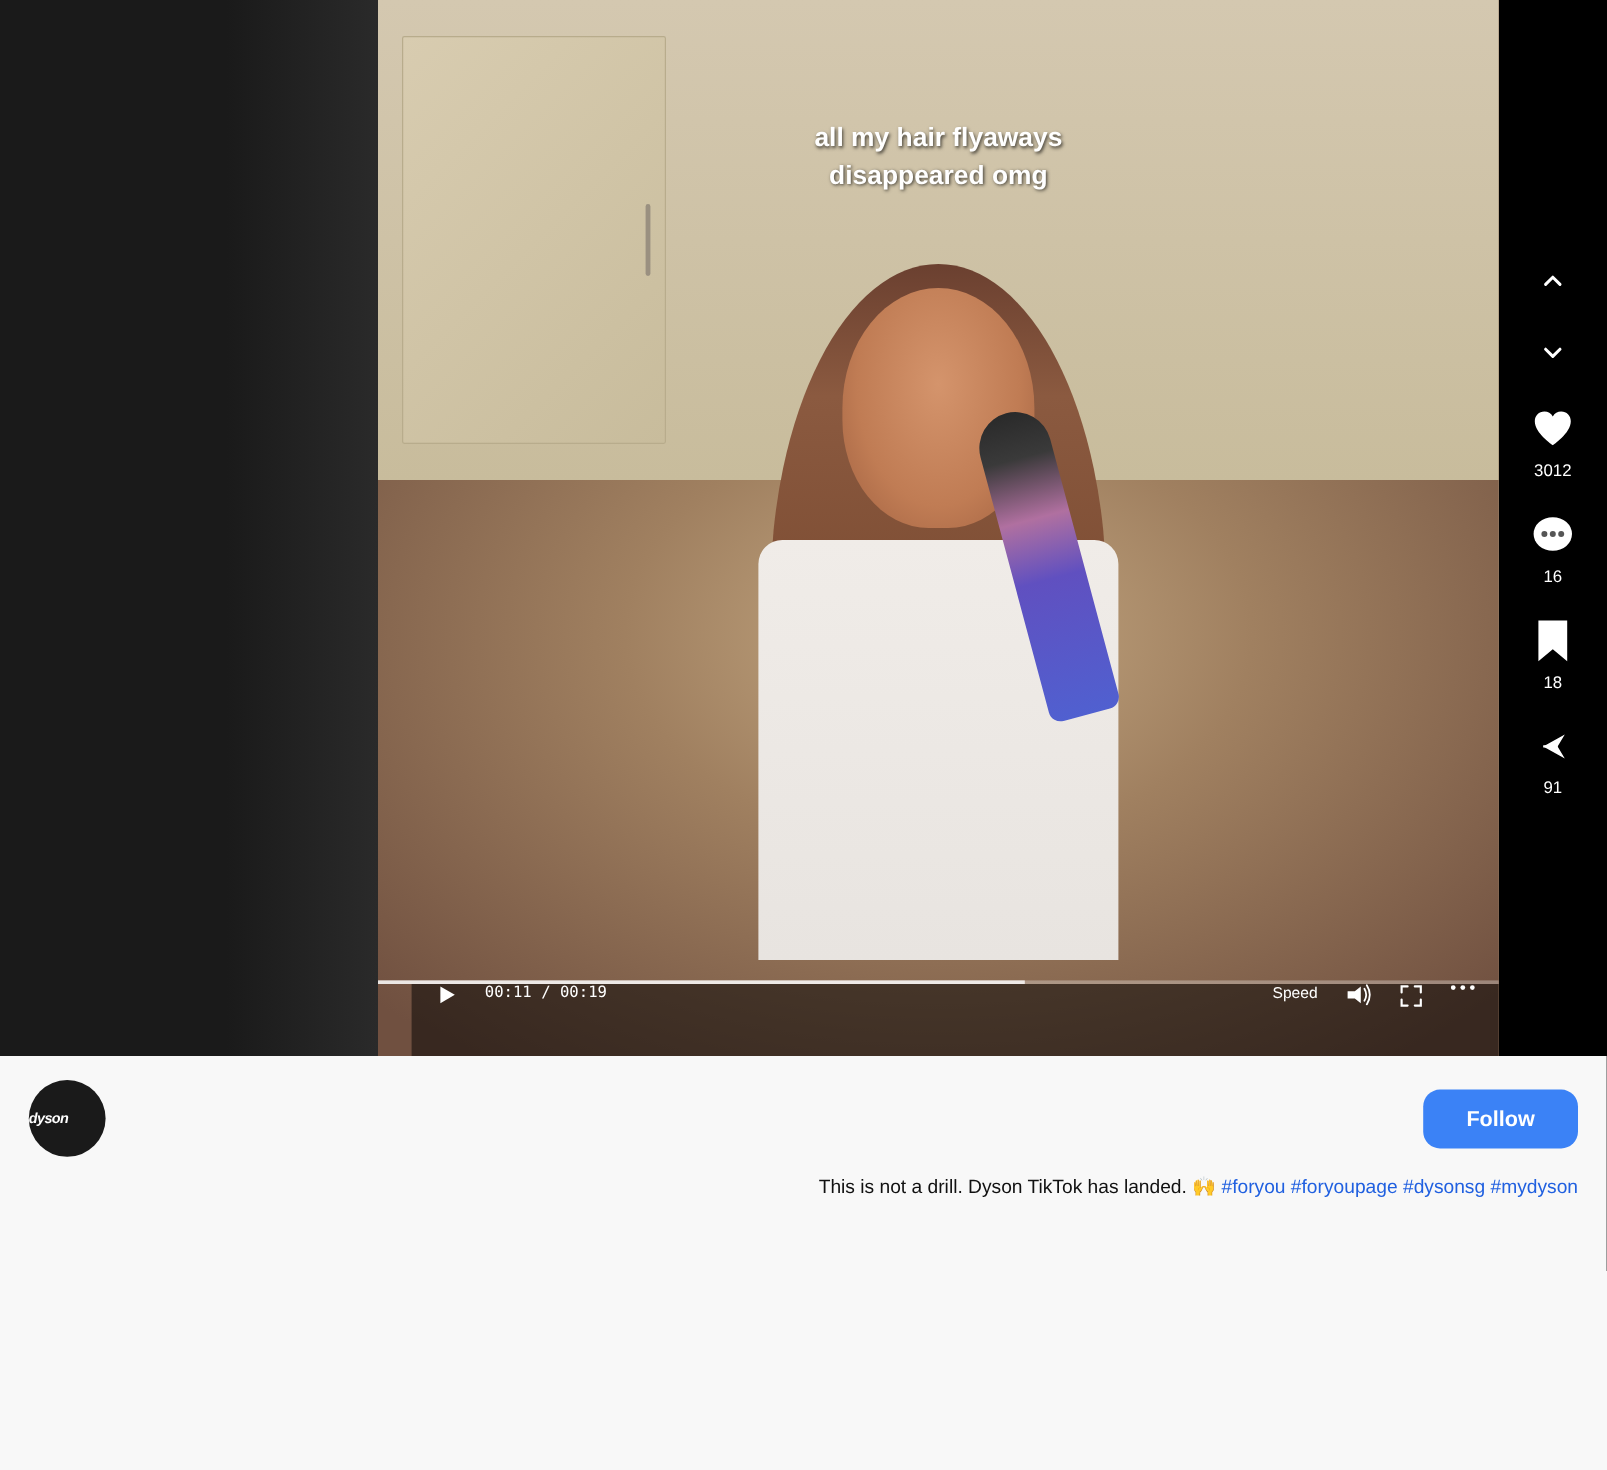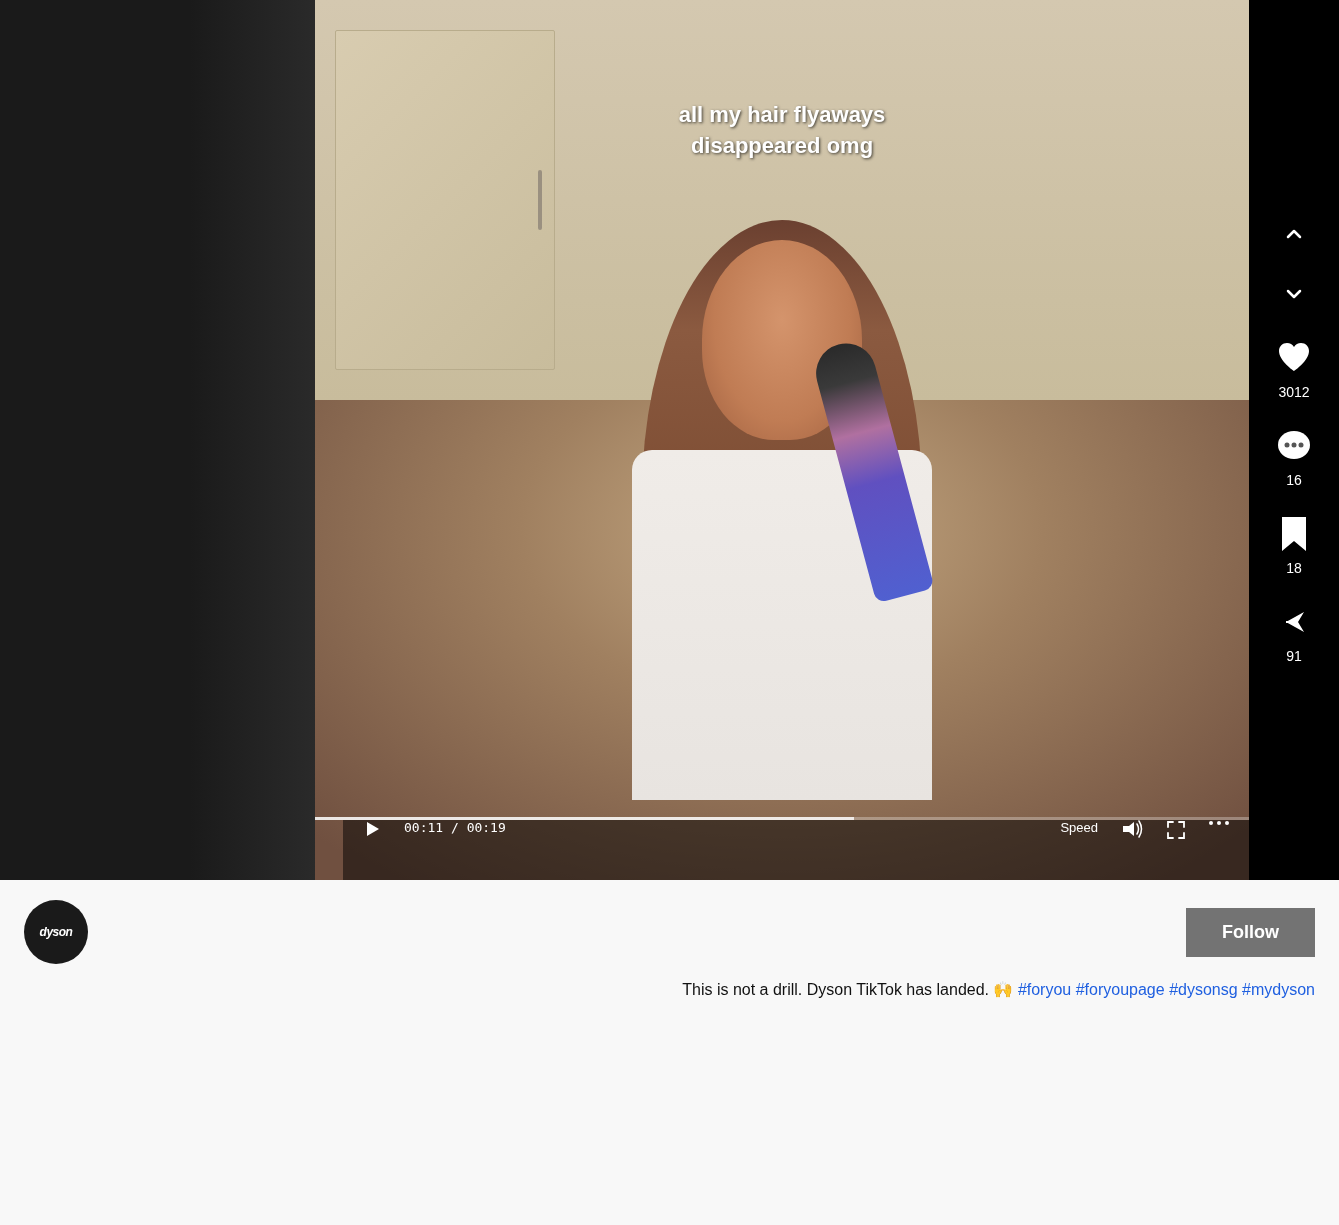--- a/index.html
+++ b/index.html
@@ -264,21 +264,21 @@
       gap: 16px;
     }
 
     .avatar {
       width: 64px;
       height: 64px;
       border-radius: 50%;
       background: #1a1a1a;
       display: flex;
       align-items: center;
-      justify-content: center;
+      justify-content: flex-start;
       flex-shrink: 0;
       overflow: hidden;
     }
 
     .avatar-text {
       color: #fff;
       font-size: 12px;
       font-weight: 600;
       font-style: italic;
       letter-spacing: -0.5px;
@@ -312,24 +312,24 @@
       align-items: center;
       justify-content: center;
     }
 
     .author-sub {
       font-size: 14px;
       color: #666;
     }
 
     .follow-btn {
-      background: #737373;
+      background: #3b82f6;
       color: #fff;
       border: none;
-      border-radius: 0;
+      border-radius: 14px;
       padding: 14px 36px;
       font-size: 18px;
       font-weight: 600;
       cursor: pointer;
       flex-shrink: 0;
     }
 
     .caption-text {
       font-size: 16px;
       color: #111;

